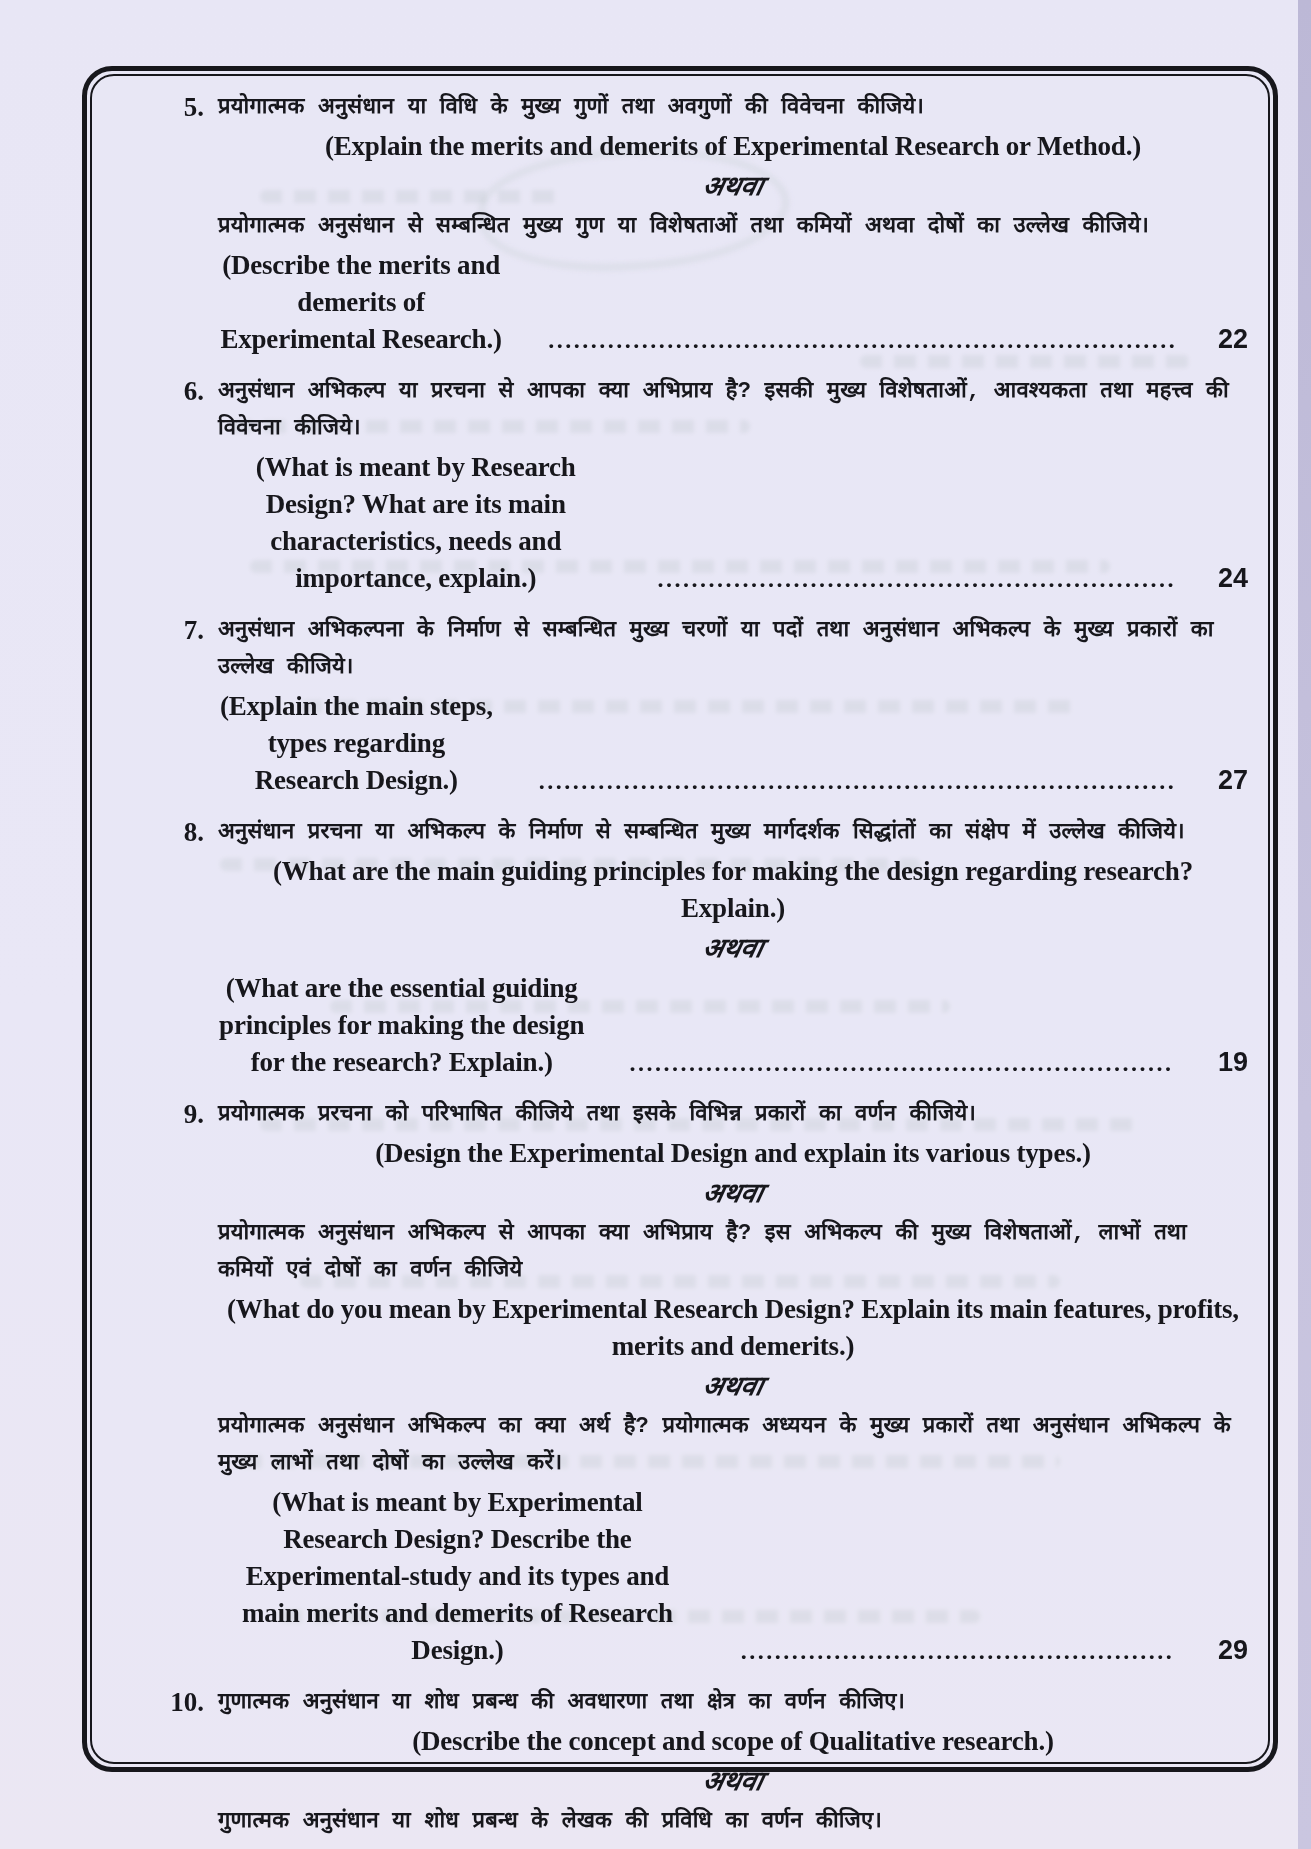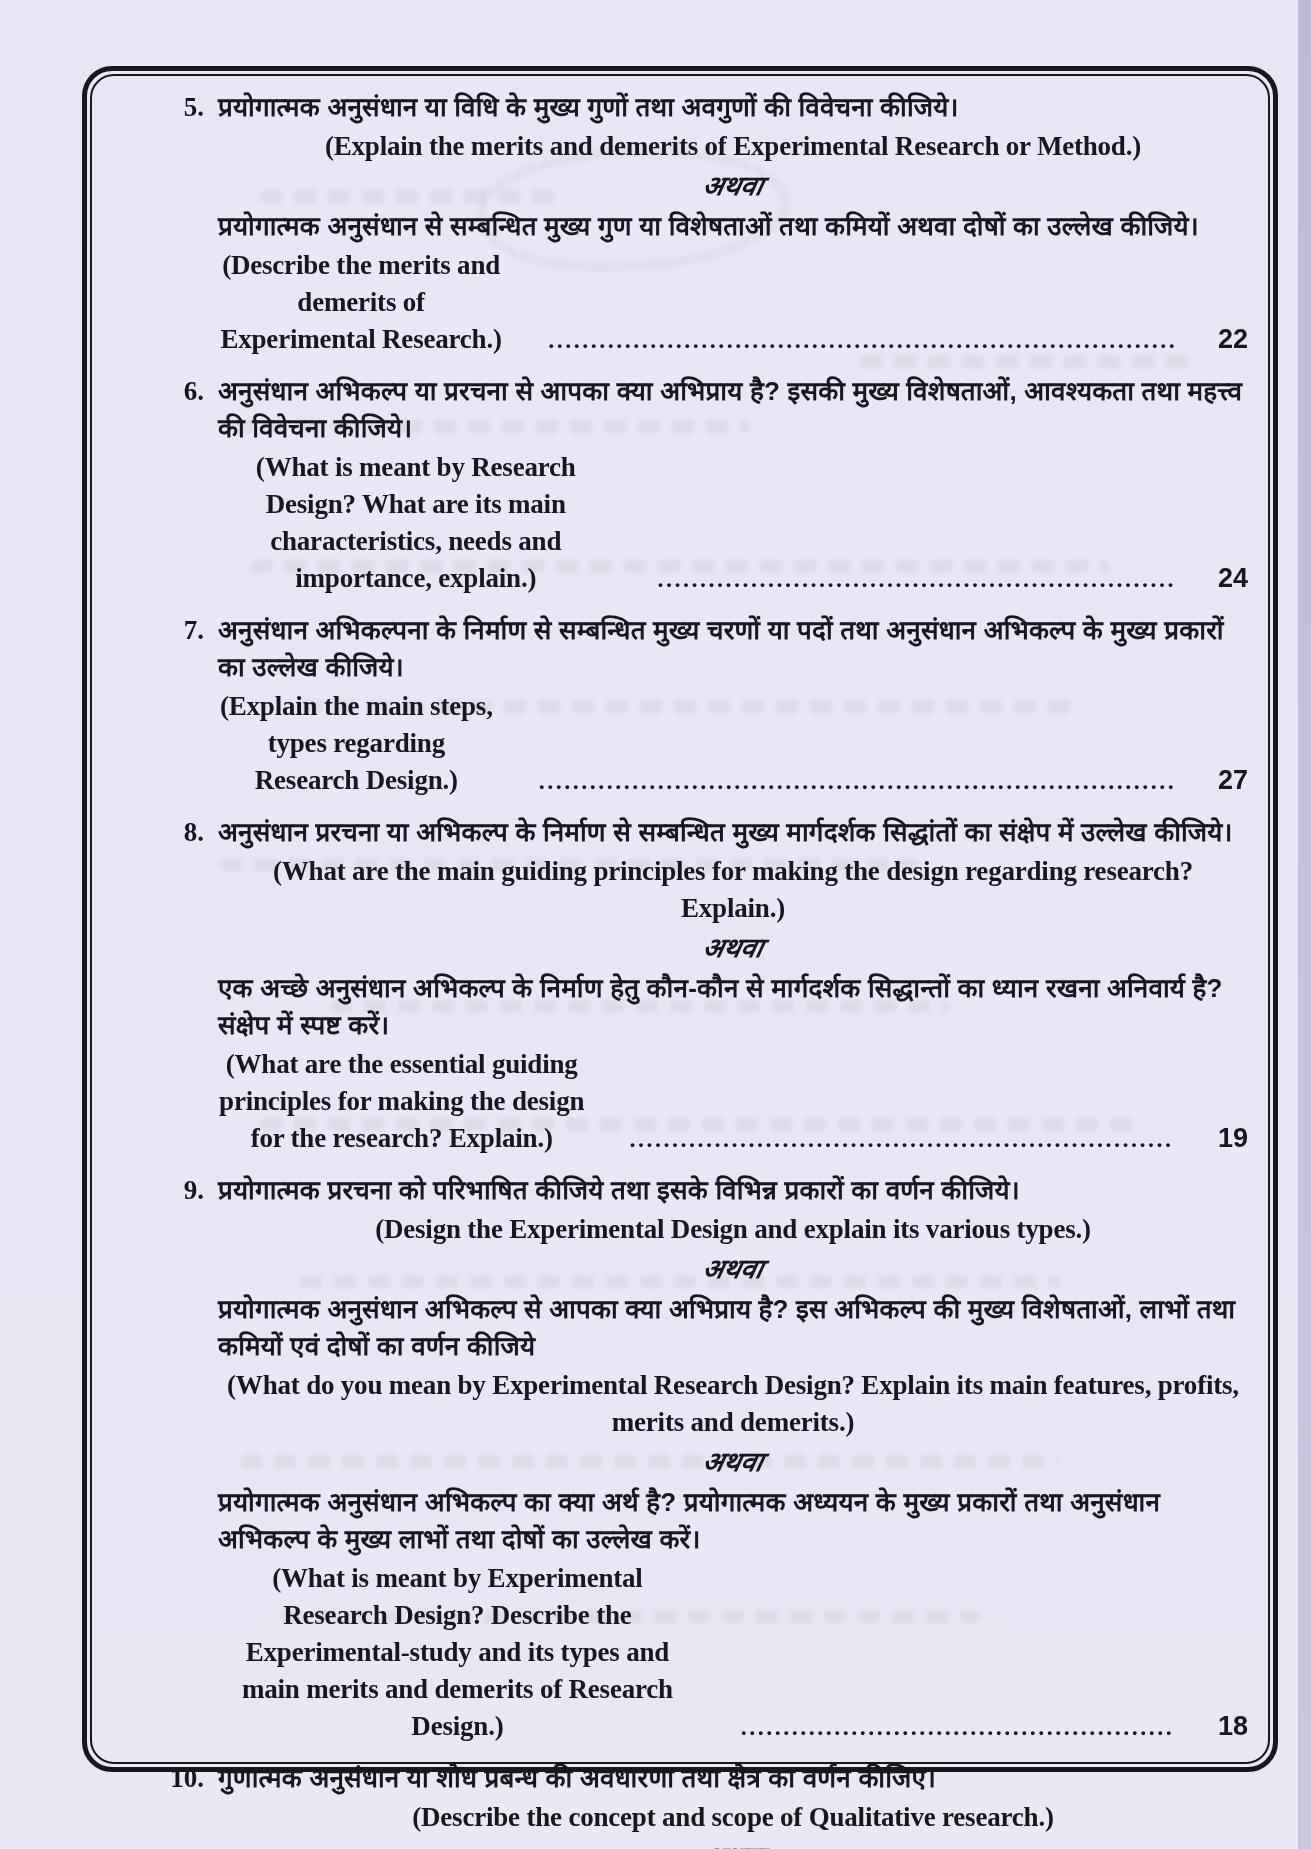--- a/index.html
+++ b/index.html
@@ -43,22 +43,22 @@
     z-index:3;
   }
   .row{position:relative;padding-left:118px;}
   .q-start{margin-top:15px;}
   .content .row:first-child{margin-top:0;}
   .q-num{
     position:absolute;left:0;top:0;width:104px;text-align:right;
     font-family:"Liberation Serif",serif;font-weight:700;font-size:27px;line-height:37px;
   }
   .hindi-text{
-    font-family:Liberation Sans, sans-serif;
-    font-weight:700;font-size:26px;line-height:37px;letter-spacing:.2px;
+    font-family:Liberation Mono, monospace;
+    font-weight:700;font-size:22px;line-height:37px;letter-spacing:.2px;
     display:block;
   }
   .eng-row{margin-top:2px;text-align:center;}
   .eng-text{
     font-family:"Liberation Serif",serif;font-weight:700;font-size:27px;line-height:37px;
     letter-spacing:-.2px;
   }
   .has-leader{display:flex;align-items:flex-end;gap:44px;}
   .has-leader .eng-text{flex:0 1 auto;}
   .leader{
@@ -144,23 +144,20 @@
       <div class="row q-start">
         <span class="q-num">8.</span>
         <span class="hindi-text">अनुसंधान प्ररचना या अभिकल्प के निर्माण से सम्बन्धित मुख्य मार्गदर्शक सिद्धांतों का संक्षेप में उल्लेख कीजिये।</span>
       </div>
       <div class="row eng-row">
         <span class="eng-text">(What are the main guiding principles for making the design regarding research? Explain.)</span>
       </div>
       <div class="row or-row">
         <span class="or-label">अथवा</span>
       </div>
-      <div class="row">
-        <span class="hindi-text">एक अच्छे अनुसंधान अभिकल्प के निर्माण हेतु कौन-कौन से मार्गदर्शक सिद्धान्तों का ध्यान रखना अनिवार्य है? संक्षेप में स्पष्ट करें।</span>
-      </div>
       <div class="row eng-row has-leader">
         <span class="eng-text">(What are the essential guiding principles for making the design for the research? Explain.)</span>
         <span class="leader"></span>
         <span class="page-num">19</span>
       </div>
 
       <div class="row q-start">
         <span class="q-num">9.</span>
         <span class="hindi-text">प्रयोगात्मक प्ररचना को परिभाषित कीजिये तथा इसके विभिन्न प्रकारों का वर्णन कीजिये।</span>
       </div>
@@ -178,21 +175,21 @@
       </div>
       <div class="row or-row">
         <span class="or-label">अथवा</span>
       </div>
       <div class="row">
         <span class="hindi-text">प्रयोगात्मक अनुसंधान अभिकल्प का क्या अर्थ है? प्रयोगात्मक अध्ययन के मुख्य प्रकारों तथा अनुसंधान अभिकल्प के मुख्य लाभों तथा दोषों का उल्लेख करें।</span>
       </div>
       <div class="row eng-row has-leader">
         <span class="eng-text">(What is meant by Experimental Research Design? Describe the Experimental-study and its types and main merits and demerits of Research Design.)</span>
         <span class="leader"></span>
-        <span class="page-num">18</span>
+        <span class="page-num">29</span>
       </div>
 
       <div class="row q-start">
         <span class="q-num">10.</span>
         <span class="hindi-text">गुणात्मक अनुसंधान या शोध प्रबन्ध की अवधारणा तथा क्षेत्र का वर्णन कीजिए।</span>
       </div>
       <div class="row eng-row">
         <span class="eng-text">(Describe the concept and scope of Qualitative research.)</span>
       </div>
       <div class="row or-row">

